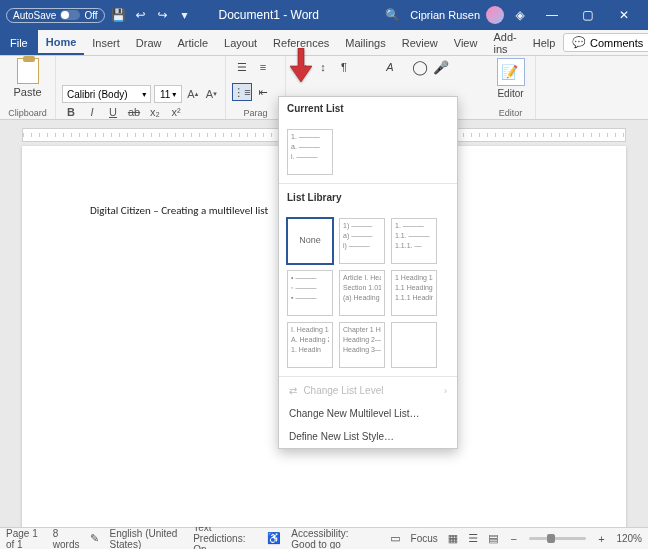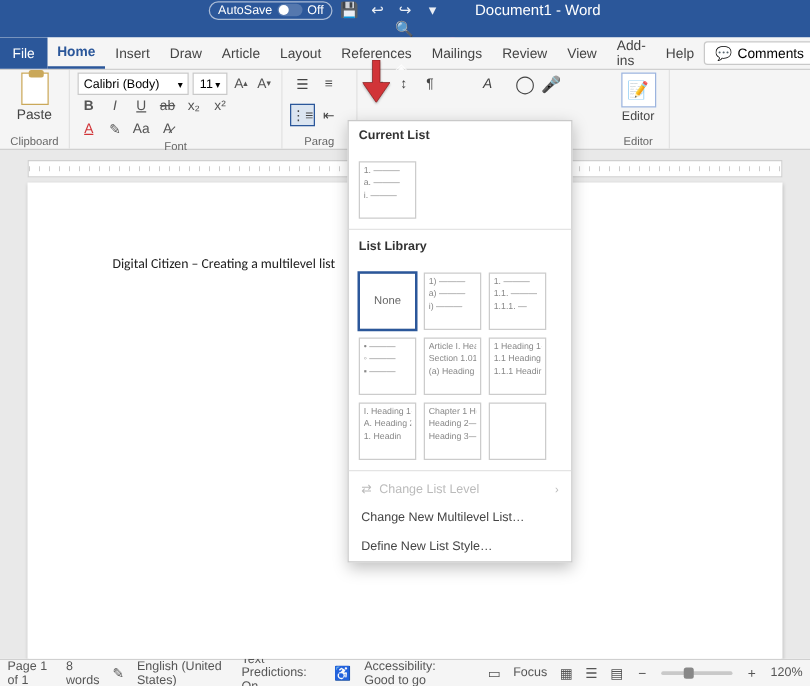--- a/index.html
+++ b/index.html
@@ -1,20 +1,20 @@
 <!DOCTYPE html>
 <html><head>
 <meta charset="utf-8">
 <style>
 * { margin:0; padding:0; box-sizing:border-box; font-family:"Segoe UI",Arial,sans-serif; }
 body { width:648px; height:549px; background:#f0f0f0; overflow:hidden; font-size:11px; }
 .app { width:100%; height:100%; display:flex; flex-direction:column; background:#fff; }
 
 
-.titlebar { height:30px; background:#2b579a; color:#fff; display:flex; align-items:center; padding:0 6px; font-size:11px;flex-direction:column; }
+.titlebar { height:30px; background:#2b579a; color:#fff; display:flex; align-items:center; padding:0 6px; font-size:11px; }
 .titlebar .left { display:flex; align-items:center; gap:6px; }
 .autosave-pill { display:flex; align-items:center; gap:4px; border:1px solid rgba(255,255,255,.6); border-radius:10px; padding:1px 6px; font-size:10px; }
 .autosave-pill .track{ width:20px; height:10px; background:rgba(255,255,255,.2); border-radius:6px; position:relative; }
 .autosave-pill .knob{ width:8px; height:8px; background:#fff; border-radius:50%; position:absolute; top:1px; left:1px;}
 .tb-icon { width:16px; height:16px; display:flex; align-items:center; justify-content:center; font-size:12px; color:#fff; opacity:.9;}
 .titlebar .doctitle { margin-left:20px; font-size:12px; }
 .titlebar .spacer { flex:1; }
 .titlebar .search { width:18px; height:18px; }
 .titlebar .user { display:flex; align-items:center; gap:6px; font-size:11px; margin:0 8px;}
 .titlebar .avatar{ width:18px; height:18px; border-radius:50%; background:linear-gradient(135deg,#f8b,#abe);}
@@ -31,21 +31,21 @@
 
 
 .ribbon { height:64px; background:#f5f5f5; border-bottom:1px solid #d0d0d0; display:flex; position:relative; }
 .rgroup { border-right:1px solid #e2e2e2; padding:2px 6px 1px; display:flex; flex-direction:column; justify-content:space-between; }
 .rgroup .label { font-size:9px; color:#666; text-align:center; }
 .paste { display:flex; flex-direction:column; align-items:center; gap:2px; color:#444; }
 .paste .ic{ width:22px; height:26px; background:#fff; border:1px solid #caa85a; position:relative;}
 .paste .ic:before{content:"";position:absolute;top:-3px;left:5px;width:12px;height:6px;background:#caa85a;border-radius:2px;}
 .fontrow{ display:flex; align-items:flex-end; gap:3px; }
 .fontname{ width:102px; height:18px; border:1px solid #c9c9c9; background:#fff; font-size:10px; padding:0 4px; display:flex; align-items:center; justify-content:space-between;}
-.fontsize{ width:32px; height:18px; border:1px solid #c9c9c9; background:#fff; font-size:10px; display:flex; align-items:center; justify-content:center; gap:2px;}
+.fontsize{ width:32px; height:18px; border:1px solid #c9c9c9; background:#fff; font-size:10px; display:flex; align-items:center; justify-content:center; gap:2px;margin-top:27px;}
 .iconbtn{ width:18px; height:18px; display:flex; align-items:center; justify-content:center; font-size:11px; color:#555; border-radius:2px;}
 .iconbtn sup{font-size:7px;}
 .listicon{ width:20px; height:18px; display:flex; align-items:center; justify-content:center; font-size:11px; color:#444; border:1px solid transparent;}
 .pararow{ display:flex; align-items:center; gap:1px;}
 .editor-ic{ width:28px; height:28px; background:#fff; border:1px solid #9cb4de; display:flex; align-items:center; justify-content:center; color:#2b579a; font-size:14px;}
 .all-drop{ font-size:10px; color:#555; display:flex; align-items:center; gap:2px; margin:2px 6px 0;}
 
 
 .bigarrow{ position:absolute; left:290px; top:-8px; z-index:30; pointer-events:none;}
 .bigarrow svg{ filter:drop-shadow(0 1px 1px rgba(0,0,0,.3));}

